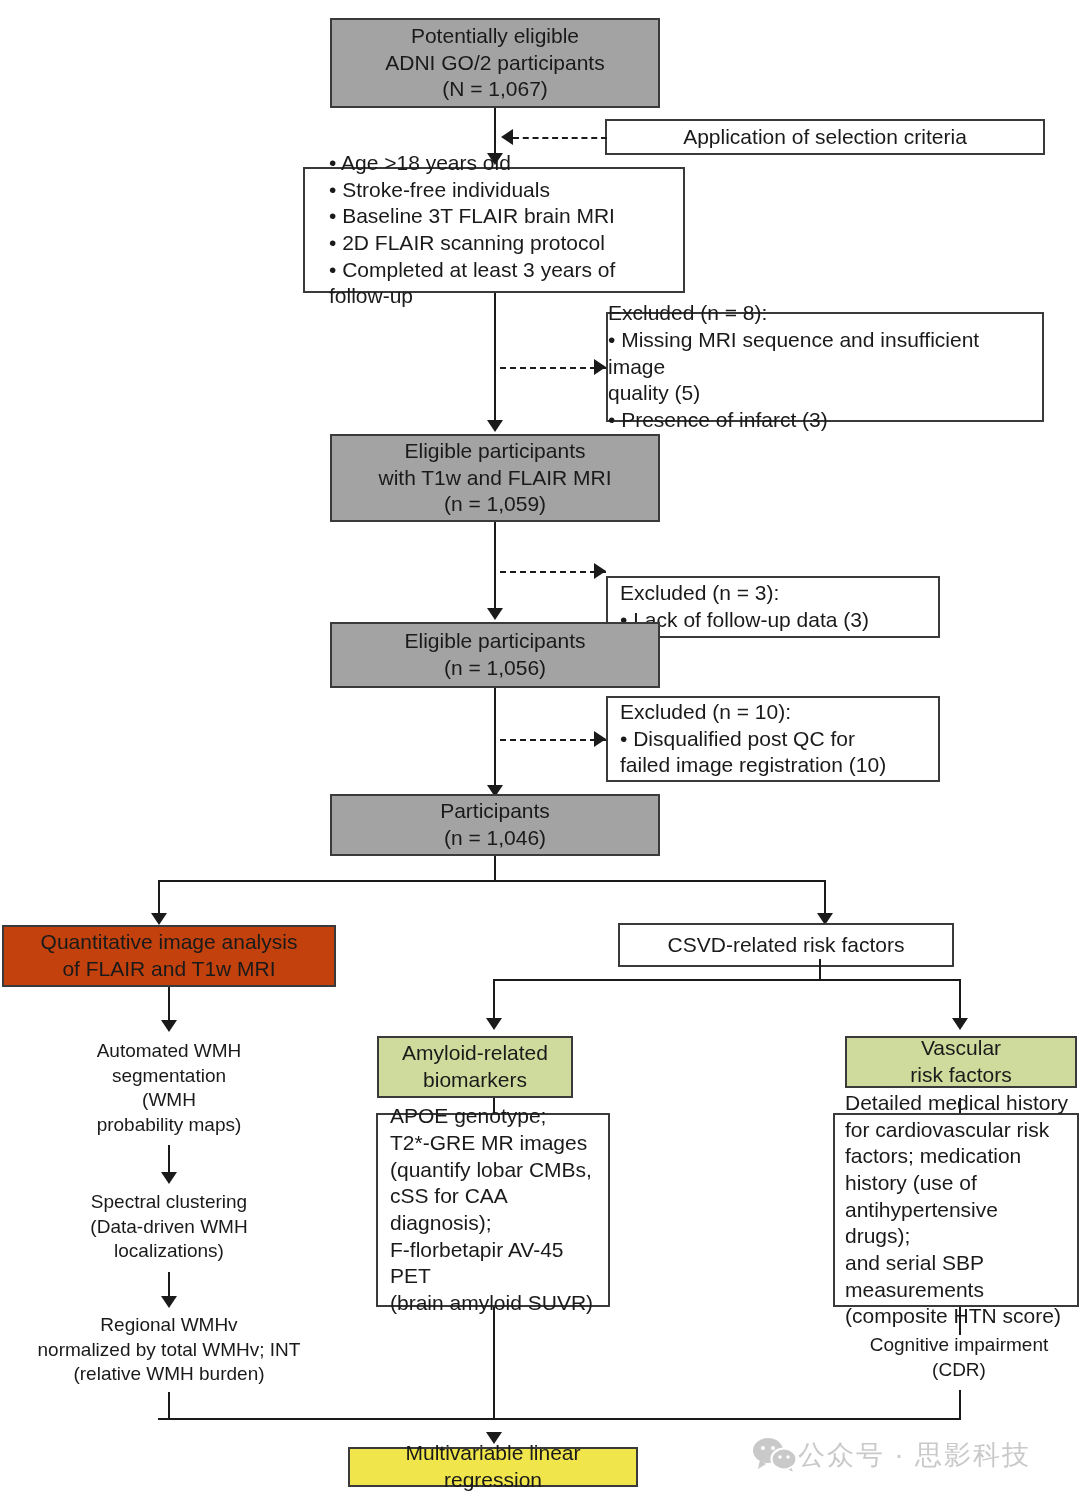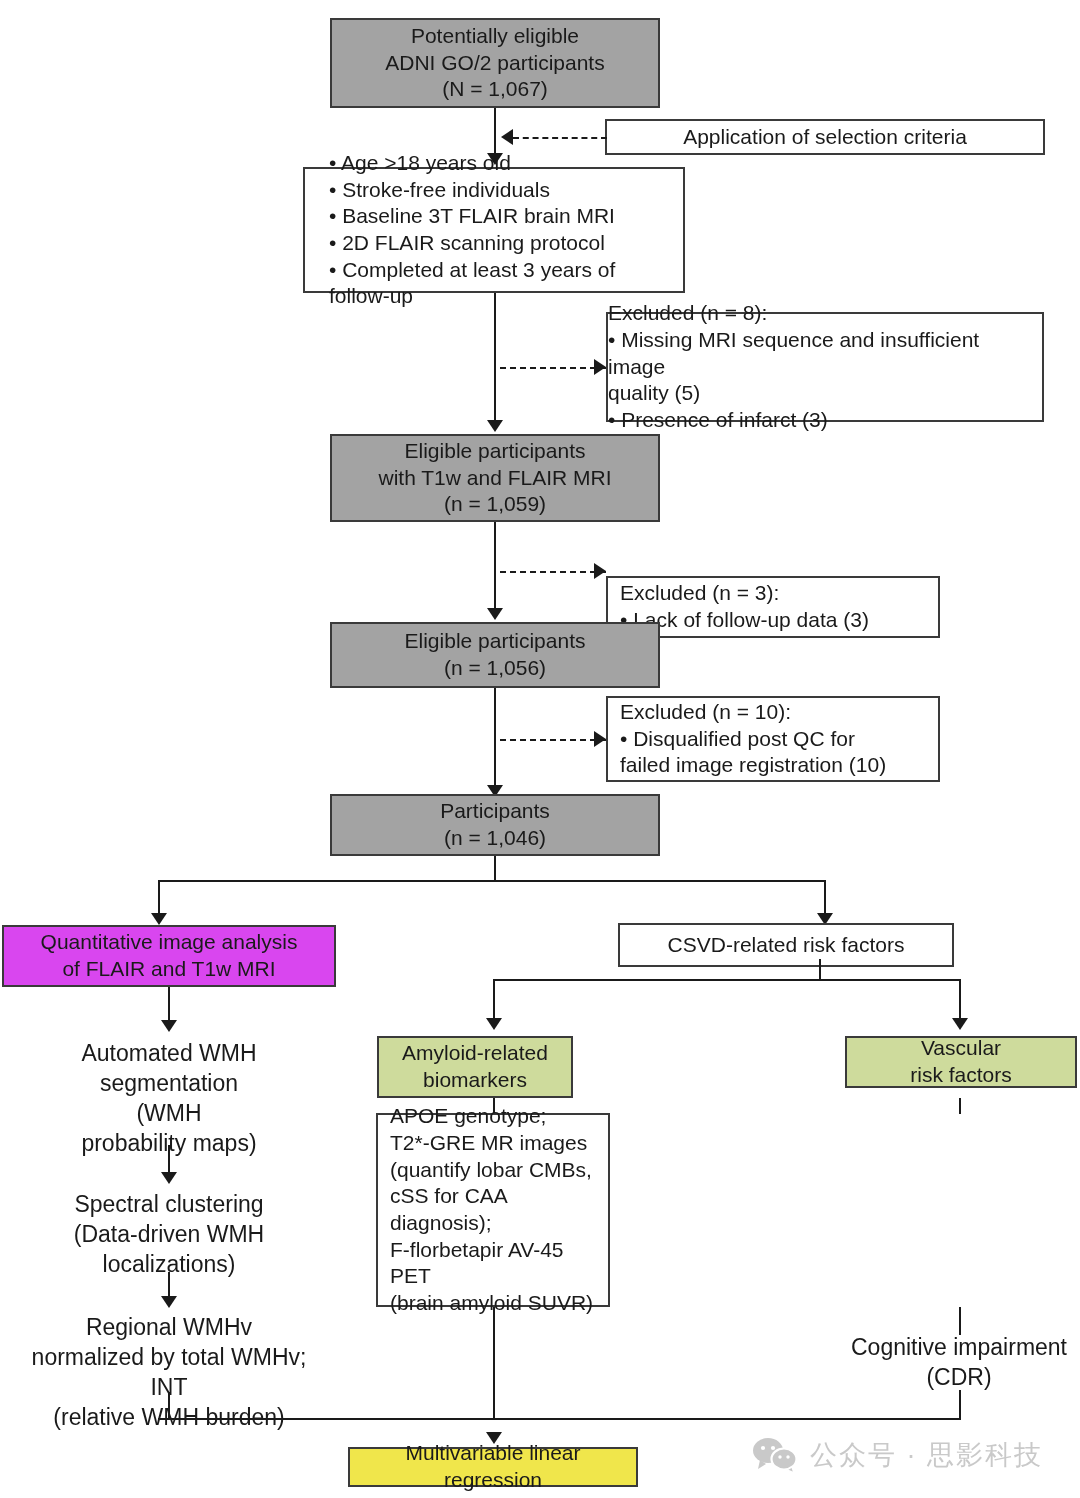--- a/index.html
+++ b/index.html
@@ -27,31 +27,31 @@
     justify-content: center;
     text-align: center;
     line-height: 1.27;
     white-space: pre-line;
     font-size: 21px;
     color: #1a1a1a;
     padding: 4px 8px;
   }
   .box.gray   { background: #a3a3a3; }
   .box.white  { background: #ffffff; }
-  .box.blue   { background: #d946ef; text-align: center; }
+  .box.blue   { background: #c2410c; text-align: center; }
   .box.green  { background: #cedb9c; }
   .box.yellow { background: #f0e64b; }
   .box.left   { justify-content: flex-start; text-align: left; }
   .plain {
     position: absolute;
     box-sizing: border-box;
     text-align: center;
     line-height: 1.30;
     white-space: pre-line;
-    font-size: 23px;
+    font-size: 19px;
     color: #1a1a1a;
   }
   
   .vline {
     position: absolute;
     width: 2px;
     background: #1a1a1a;
   }
   .hline {
     position: absolute;
@@ -75,21 +75,21 @@
   .dashline {
     position: absolute;
     height: 0;
     border-top: 2px dashed #1a1a1a;
   }
   
   #watermark {
     position: absolute;
     display: flex;
     align-items: center;
-    gap: 12px;
+    gap: 0;
     color: #c9c9c9;
     font-size: 27px;
     letter-spacing: 2px;
     user-select: none;
   }
   #watermark svg { display: block; }
 </style>
 </head>
 <body>
 
@@ -199,20 +199,28 @@
 T2*-GRE MR images
 (quantify lobar CMBs,
 cSS for CAA diagnosis);
 F-florbetapir AV-45 PET
 (brain amyloid SUVR)</div>
 
   <div class="box green" style="left:845px; top:1036px; width:232px; height:52px;">Vascular
 risk factors</div>
   <div class="vline" style="left:959px; top:1098px; height:16px;"></div>
 
+  <div class="box white left" style="left:833px; top:1113px; width:246px; height:194px; padding-left:10px; align-items:center;">Detailed medical history
+for cardiovascular risk
+factors; medication
+history (use of
+antihypertensive drugs);
+and serial SBP
+measurements
+(composite HTN score)</div>
 
   <div class="vline" style="left:959px; top:1307px; height:28px;"></div>
   <div class="plain" style="left:820px; top:1333px; width:278px;">Cognitive impairment
 (CDR)</div>
 
   <div class="vline" style="left:168px; top:1392px; height:28px;"></div>
   <div class="vline" style="left:493px; top:1307px; height:113px;"></div>
   <div class="vline" style="left:959px; top:1390px; height:30px;"></div>
   <div class="hline" style="left:158px; top:1418px; width:803px;"></div>
   <div class="arrow-down" style="left:486px; top:1432px;"></div>

